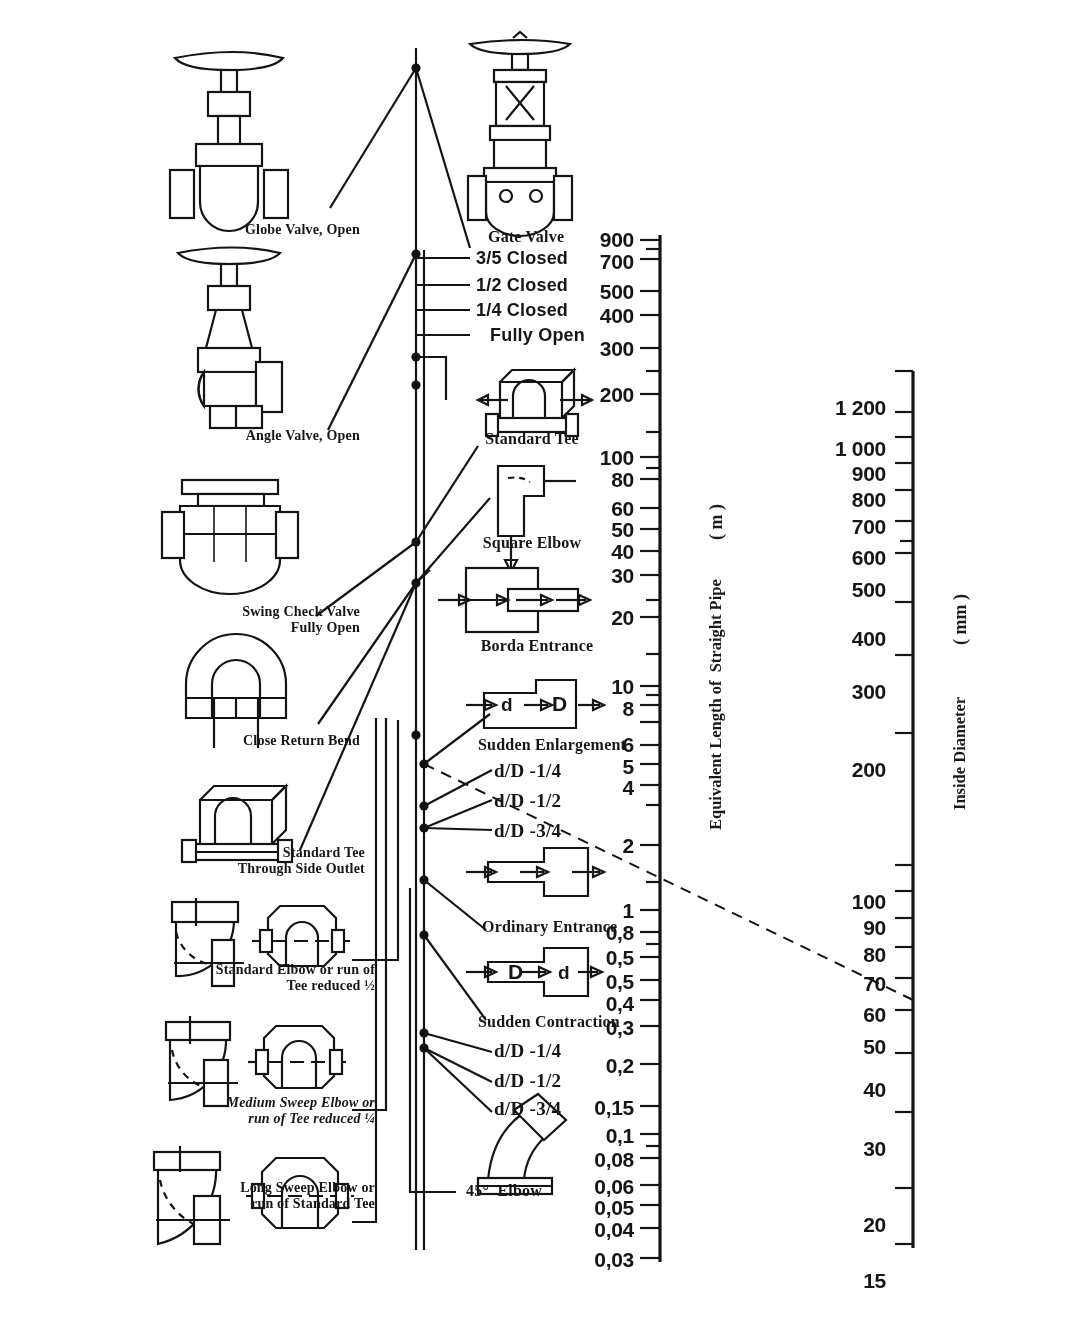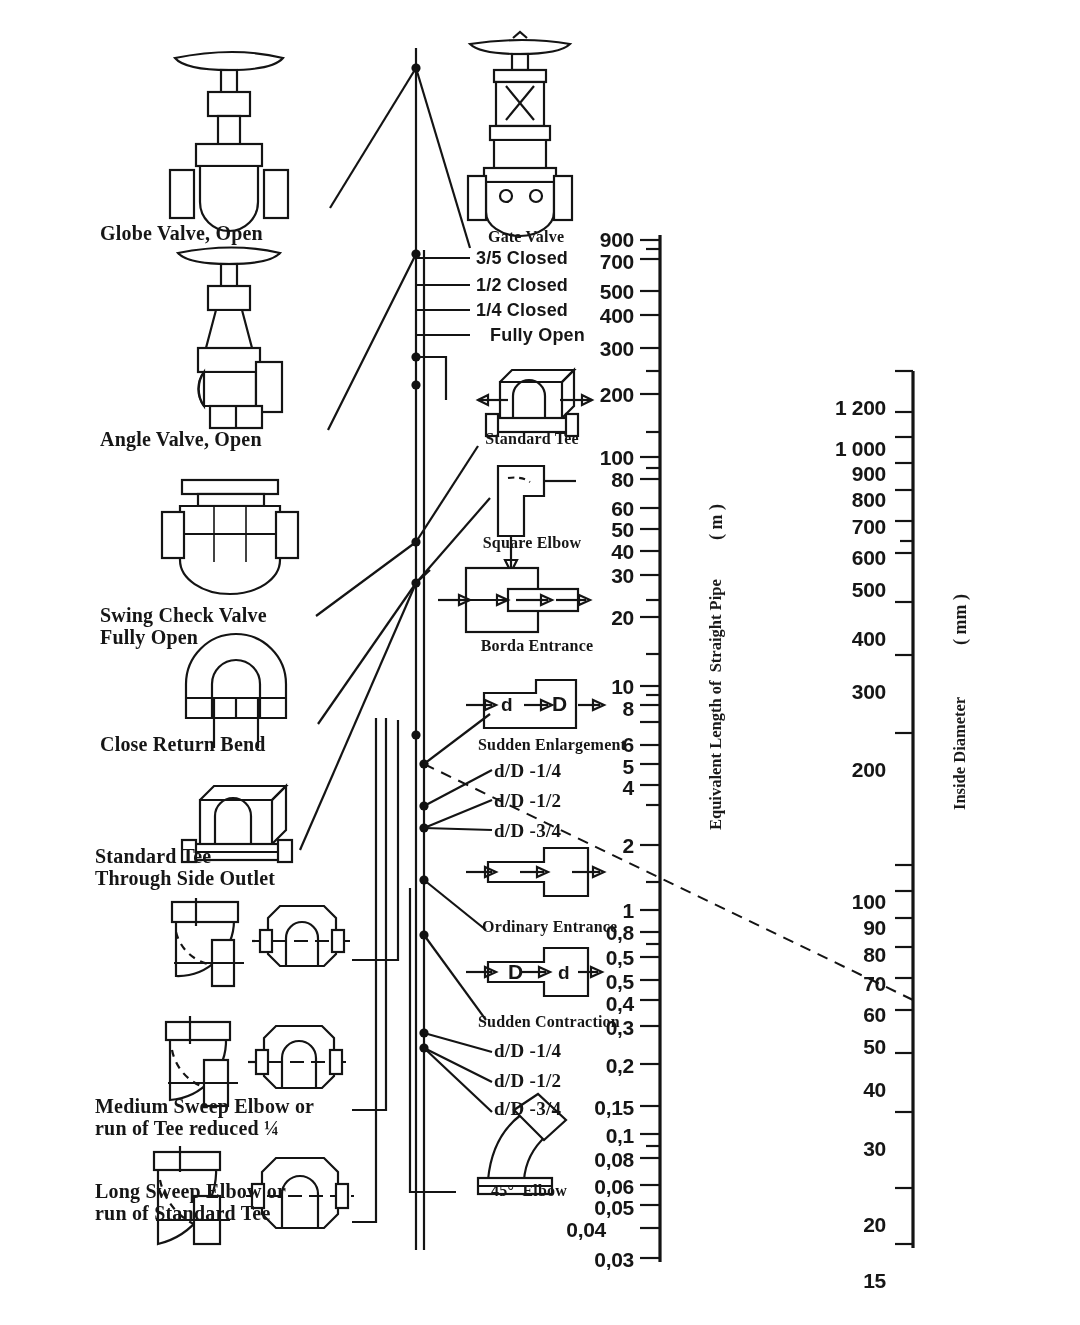--- a/index.html
+++ b/index.html
@@ -14,21 +14,21 @@
   
   .lbl{
     position:absolute;
     font-family:"Liberation Serif", serif;
     font-weight:700;
     color:#161616;
     line-height:1.12;
     white-space:pre;
     letter-spacing:.2px;
   }
-  .cap{ text-align:left; font-size:20px; }
+  .cap{ text-align:right; font-size:14px; }
   .mid{ font-size:16px; }
   .midc{ font-size:16px; text-align:center; }
   .num{ font-size:21px; font-weight:700; text-align:right;
         font-family:"Liberation Sans", sans-serif; letter-spacing:-.3px;}
   .numr{ font-size:21px; font-weight:700; text-align:right;
         font-family:"Liberation Sans", sans-serif; letter-spacing:-.3px;margin-top:36px;}
   .dfrac{ font-size:19px; font-weight:700;
           font-family:Liberation Serif, serif; letter-spacing:.3px;}
   .closed{ font-size:18px; font-weight:700;
           font-family:"Liberation Sans", sans-serif;}
@@ -382,21 +382,23 @@
 
   </svg>
 
   <div class="lbl cap" style="left:100px;top:222px;width:260px;">Globe Valve, Open</div>
   <div class="lbl cap" style="left:100px;top:428px;width:260px;">Angle Valve, Open</div>
   <div class="lbl cap" style="left:100px;top:604px;width:260px;">Swing Check Valve
 Fully Open</div>
   <div class="lbl cap" style="left:100px;top:733px;width:260px;">Close Return Bend</div>
   <div class="lbl cap" style="left:95px;top:845px;width:270px;">Standard Tee
 Through Side Outlet</div>
-  <div class="lbl cap" style="left:95px;top:1095px;width:280px;">Medium Sweep Elbow or
+  <div class="lbl cap" style="left:95px;top:962px;width:280px;">Standard Elbow or run of
+Tee reduced ½</div>
+  <div class="lbl cap" style="left:95px;top:1095px;width:280px;font-style:italic;">Medium Sweep Elbow or
 run of Tee reduced ¼</div>
   <div class="lbl cap" style="left:95px;top:1180px;width:280px;">Long Sweep Elbow or
 run of Standard Tee</div>
 
   <div class="lbl mid" style="left:488px;top:228px;">Gate Valve</div>
   <div class="lbl closed" style="left:476px;top:248px;">3/5 Closed</div>
   <div class="lbl closed" style="left:476px;top:275px;">1/2 Closed</div>
   <div class="lbl closed" style="left:476px;top:300px;">1/4 Closed</div>
   <div class="lbl closed" style="left:490px;top:325px;">Fully Open</div>
 
@@ -413,21 +415,21 @@
 
   <div class="lbl mid" style="left:482px;top:918px;">Ordinary Entrance</div>
   <div class="lbl mid" style="left:478px;top:1013px;">Sudden Contraction</div>
   <div class="lbl dfrac" style="left:494px;top:1040px;">d/D -1/4</div>
   <div class="lbl dfrac" style="left:494px;top:1070px;">d/D -1/2</div>
   <div class="lbl dfrac" style="left:494px;top:1098px;">d/D -3/4</div>
 
   <div class="lbl" style="left:508px;top:960px;font-size:21px;font-family:'Liberation Sans',sans-serif;">D</div>
   <div class="lbl" style="left:558px;top:962px;font-size:19px;font-family:'Liberation Sans',sans-serif;">d</div>
 
-  <div class="lbl mid" style="left:466px;top:1182px;margin-left:25px;">45°  Elbow</div>
+  <div class="lbl mid" style="left:466px;top:1182px;">45°  Elbow</div>
 
   <div class="lbl num" style="left:556px;top:228px;width:78px;">900</div>
   <div class="lbl num" style="left:556px;top:250px;width:78px;">700</div>
   <div class="lbl num" style="left:556px;top:280px;width:78px;">500</div>
   <div class="lbl num" style="left:556px;top:304px;width:78px;">400</div>
   <div class="lbl num" style="left:556px;top:337px;width:78px;">300</div>
   <div class="lbl num" style="left:556px;top:383px;width:78px;">200</div>
   <div class="lbl num" style="left:556px;top:446px;width:78px;">100</div>
   <div class="lbl num" style="left:556px;top:468px;width:78px;">80</div>
   <div class="lbl num" style="left:556px;top:497px;width:78px;">60</div>
@@ -446,21 +448,21 @@
   <div class="lbl num" style="left:546px;top:946px;width:88px;">0,5</div>
   <div class="lbl num" style="left:546px;top:970px;width:88px;">0,5</div>
   <div class="lbl num" style="left:546px;top:992px;width:88px;">0,4</div>
   <div class="lbl num" style="left:546px;top:1016px;width:88px;">0,3</div>
   <div class="lbl num" style="left:546px;top:1054px;width:88px;">0,2</div>
   <div class="lbl num" style="left:534px;top:1096px;width:100px;">0,15</div>
   <div class="lbl num" style="left:546px;top:1124px;width:88px;">0,1</div>
   <div class="lbl num" style="left:534px;top:1148px;width:100px;">0,08</div>
   <div class="lbl num" style="left:534px;top:1175px;width:100px;">0,06</div>
   <div class="lbl num" style="left:534px;top:1196px;width:100px;">0,05</div>
-  <div class="lbl num" style="left:506px;top:1218px;width:100px;">0,04</div>
+  <div class="lbl num" style="left:534px;top:1218px;width:100px;">0,04</div>
   <div class="lbl num" style="left:534px;top:1248px;width:100px;">0,03</div>
 
   <div class="vlabel" style="left:706px;top:830px;">Equivalent Length of  Straight Pipe</div>
   <div class="vlabel" style="left:706px;top:540px;font-size:18px;">( m )</div>
 
   <div class="lbl numr" style="left:790px;top:360px;width:96px;">1 200</div>
   <div class="lbl numr" style="left:790px;top:401px;width:96px;">1 000</div>
   <div class="lbl numr" style="left:790px;top:426px;width:96px;">900</div>
   <div class="lbl numr" style="left:790px;top:452px;width:96px;">800</div>
   <div class="lbl numr" style="left:790px;top:479px;width:96px;">700</div>

